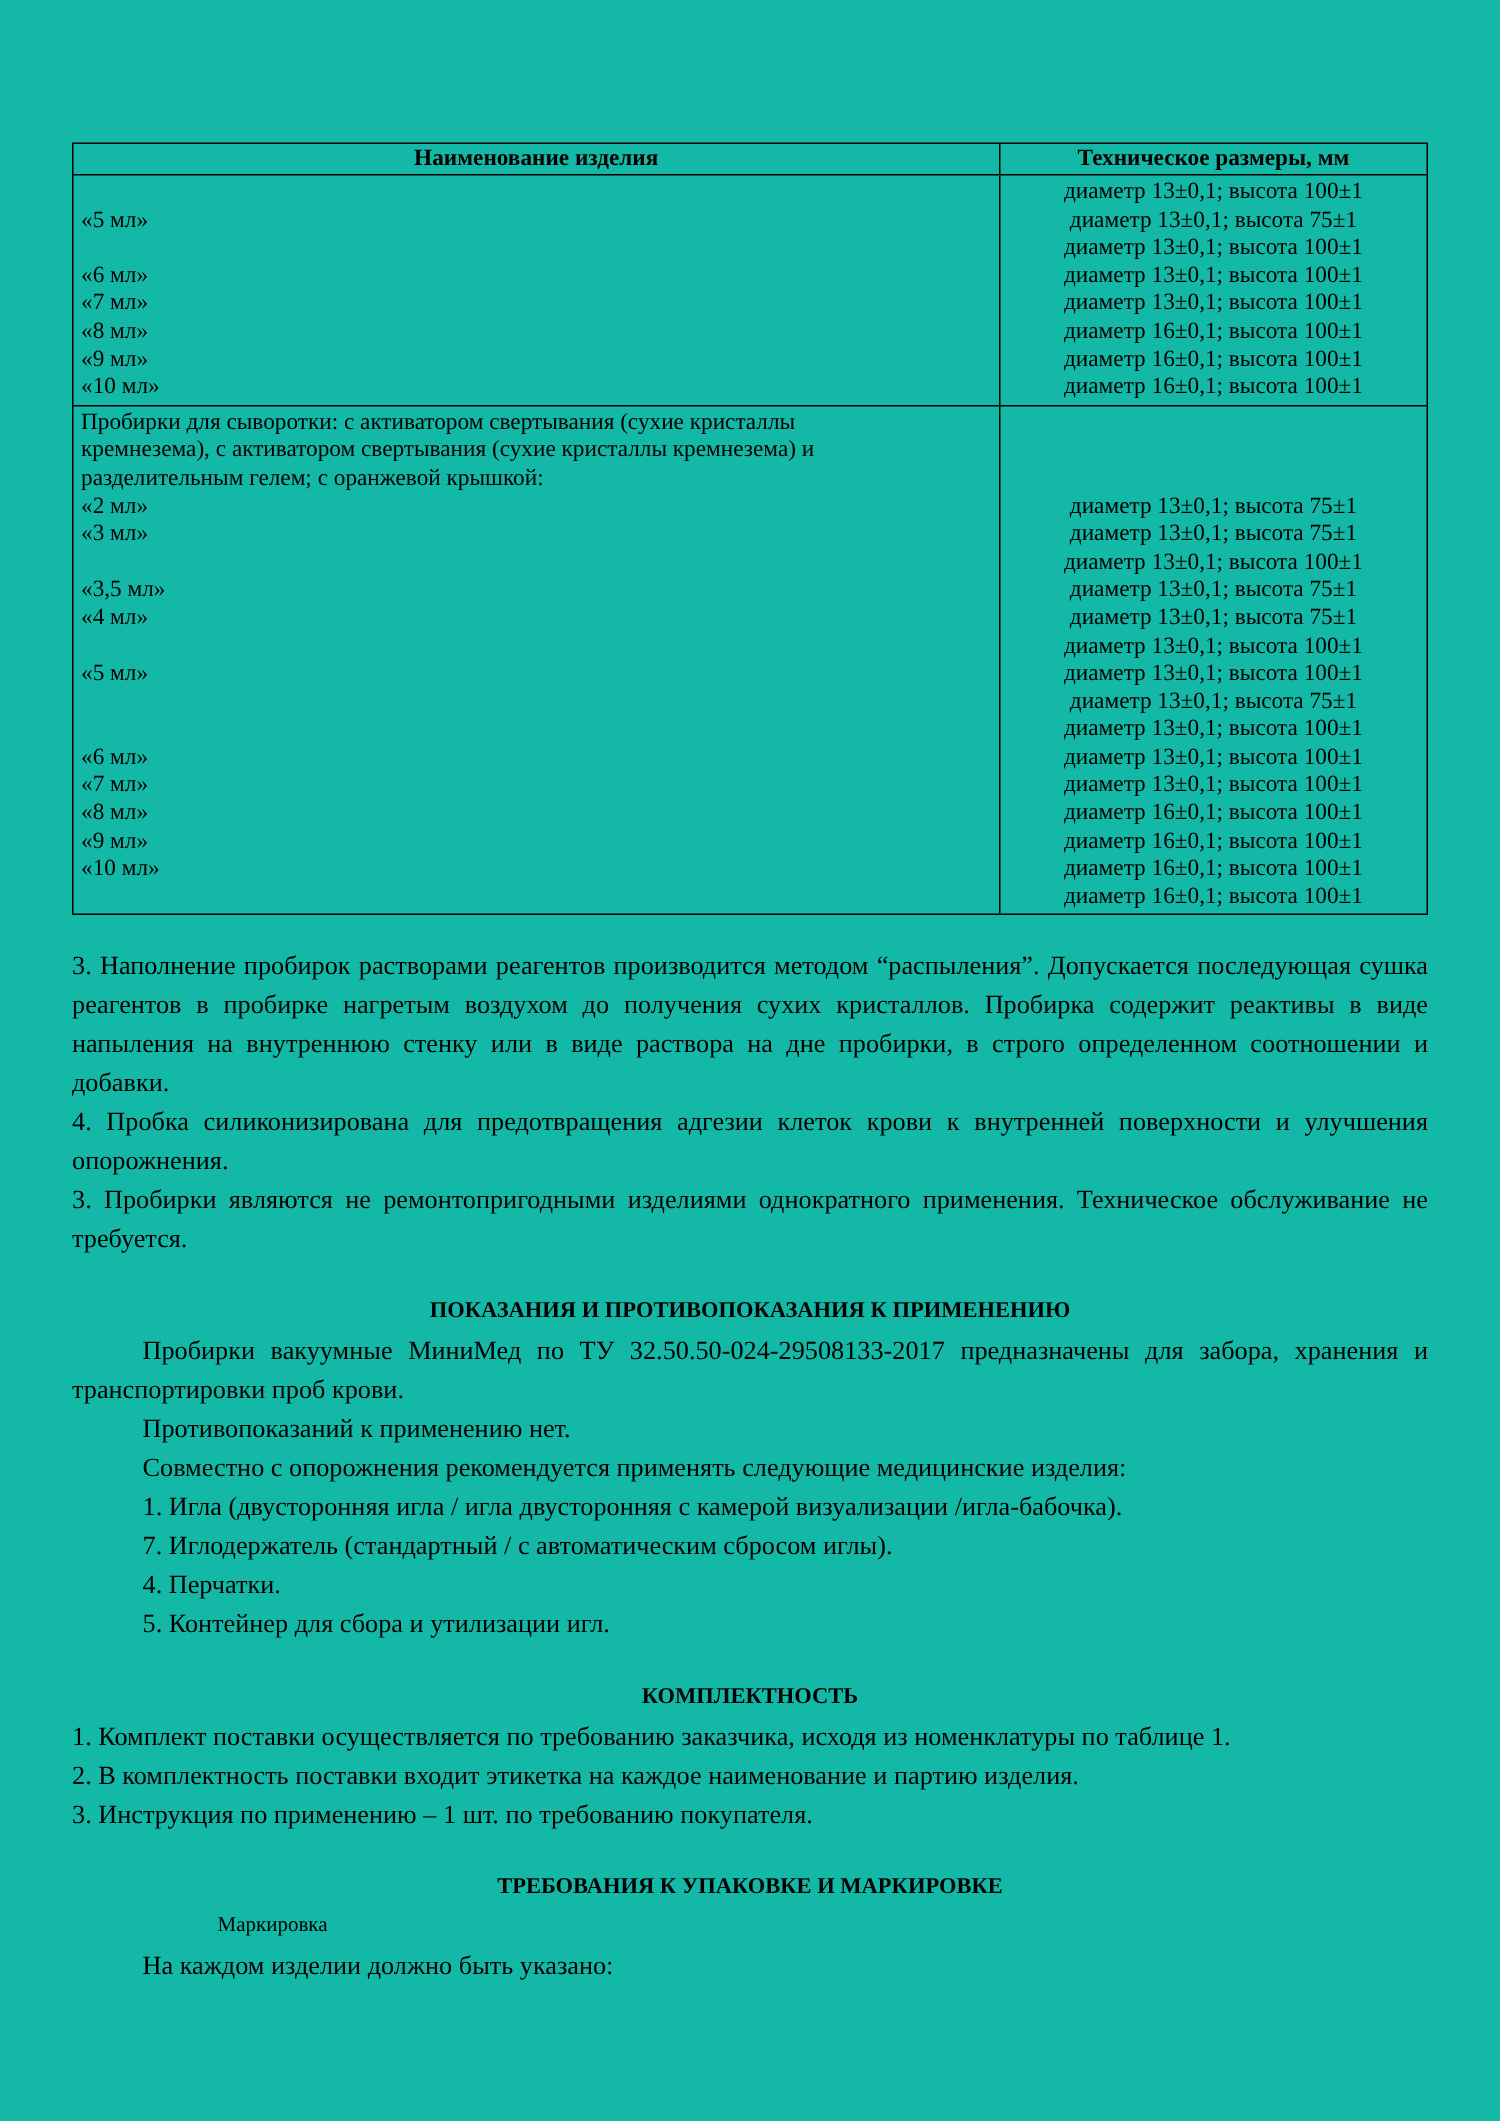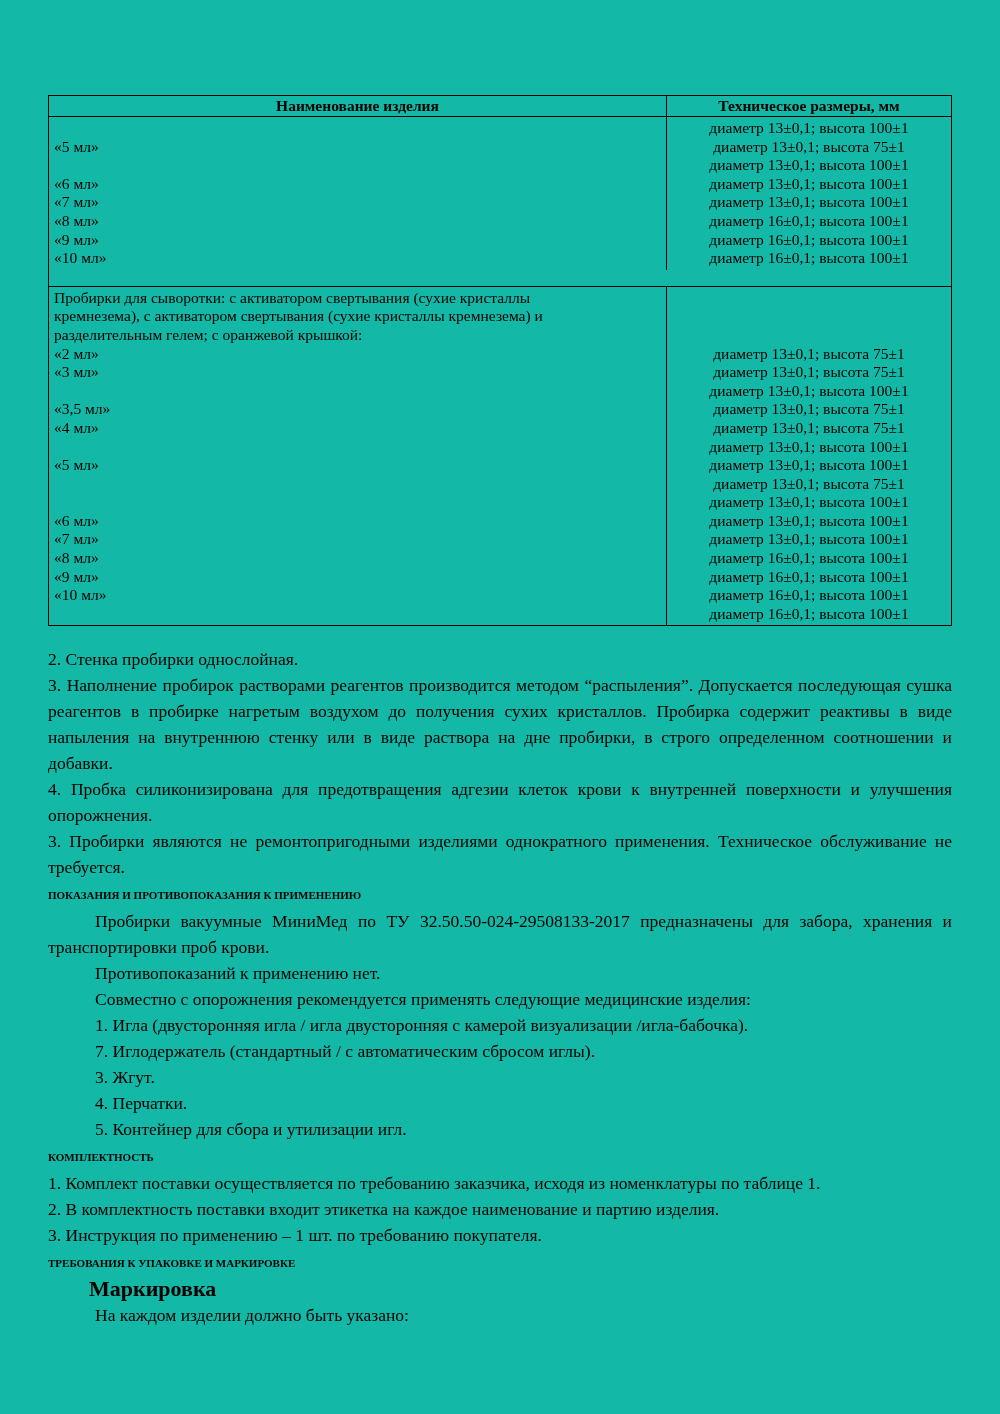--- a/index.html
+++ b/index.html
@@ -16,36 +16,36 @@
     overflow:hidden;
   }
 
   
   .spec-table { width:904px; border:1px solid #000; font-size:15.5px; }
   .t-header { display:flex; border-bottom:1px solid #000; font-weight:bold; }
   .t-header .t-hcell { text-align:center; line-height:20px; height:20px; white-space:nowrap; }
   .t-hcell-l { width:618px; border-right:1px solid #000; }
   .t-hcell-r { flex:1; }
   .t-block { display:flex; }
-  .t-block-2 { border-top:1px solid #000;margin-top:16px; }
+  .t-block-2 { border-top:1px solid #000; }
   .t-col-l { width:618px; border-right:1px solid #000; padding:2px 4px 2px 5px; }
   .t-col-r { flex:1; text-align:center; padding:2px 0; }
   .t-ln { height:18.6px; line-height:18.6px; white-space:nowrap; overflow:hidden; }
 
   
   .doc-body { margin-top:20px; width:904px; }
   .para { font-size:17.5px; line-height:26px; text-align:justify; }
   .para.indent { text-indent:47px; }
   .list-item { margin-left:47px; text-align:left; }
   .heading {
-    font-size:11px; font-weight:bold; 
-    line-height:26px; margin-top:2px;
+    font-size:15px; font-weight:bold; text-align:center;
+    line-height:26px; margin-top:23px;
   }
   .subheading {
-    font-size:22px; font-weight:bold; line-height:26px; margin-left:41px;
+    font-size:14px; font-weight:normal; line-height:26px; margin-left:97px;
   }
 </style>
 </head>
 <body>
 
 <div class="page">
 
   <div class="spec-table">
 
     <div class="t-header">
@@ -115,32 +115,30 @@
           <div class="t-ln">диаметр 16±0,1; высота 100±1</div>
           <div class="t-ln">диаметр 16±0,1; высота 100±1</div>
           <div class="t-ln">диаметр 16±0,1; высота 100±1</div>
       </div>
     </div>
 
   </div>
 
   <div class="doc-body">
 
-    <p class="para">2. Стенка пробирки однослойная.</p>
     <p class="para">3. Наполнение пробирок растворами реагентов производится методом “распыления”. Допускается последующая сушка реагентов в пробирке нагретым воздухом до получения сухих кристаллов. Пробирка содержит реактивы в виде напыления на внутреннюю стенку или в виде раствора на дне пробирки, в строго определенном соотношении и добавки.</p>
     <p class="para">4. Пробка силиконизирована для предотвращения адгезии клеток крови к внутренней поверхности и улучшения опорожнения.</p>
     <p class="para">3. Пробирки являются не ремонтопригодными изделиями однократного применения. Техническое обслуживание не требуется.</p>
 
     <h2 class="heading">ПОКАЗАНИЯ И ПРОТИВОПОКАЗАНИЯ К ПРИМЕНЕНИЮ</h2>
     <p class="para indent">Пробирки вакуумные МиниМед по ТУ 32.50.50-024-29508133-2017 предназначены для забора, хранения и транспортировки проб крови.</p>
     <p class="para indent">Противопоказаний к применению нет.</p>
     <p class="para indent">Совместно с опорожнения рекомендуется применять следующие медицинские изделия:</p>
     <p class="para list-item">1. Игла (двусторонняя игла / игла двусторонняя с камерой визуализации /игла-бабочка).</p>
       <p class="para list-item">7. Иглодержатель (стандартный / с автоматическим сбросом иглы).</p>
-      <p class="para list-item">3. Жгут.</p>
       <p class="para list-item">4. Перчатки.</p>
       <p class="para list-item">5. Контейнер для сбора и утилизации игл.</p>
 
     <h2 class="heading">КОМПЛЕКТНОСТЬ</h2>
     <p class="para">1. Комплект поставки осуществляется по требованию заказчика, исходя из номенклатуры по таблице 1.</p>
     <p class="para">2. В комплектность поставки входит этикетка на каждое наименование и партию изделия.</p>
     <p class="para">3. Инструкция по применению – 1 шт. по требованию покупателя.</p>
 
     <h2 class="heading">ТРЕБОВАНИЯ К УПАКОВКЕ И МАРКИРОВКЕ</h2>
     <p class="subheading">Маркировка</p>

